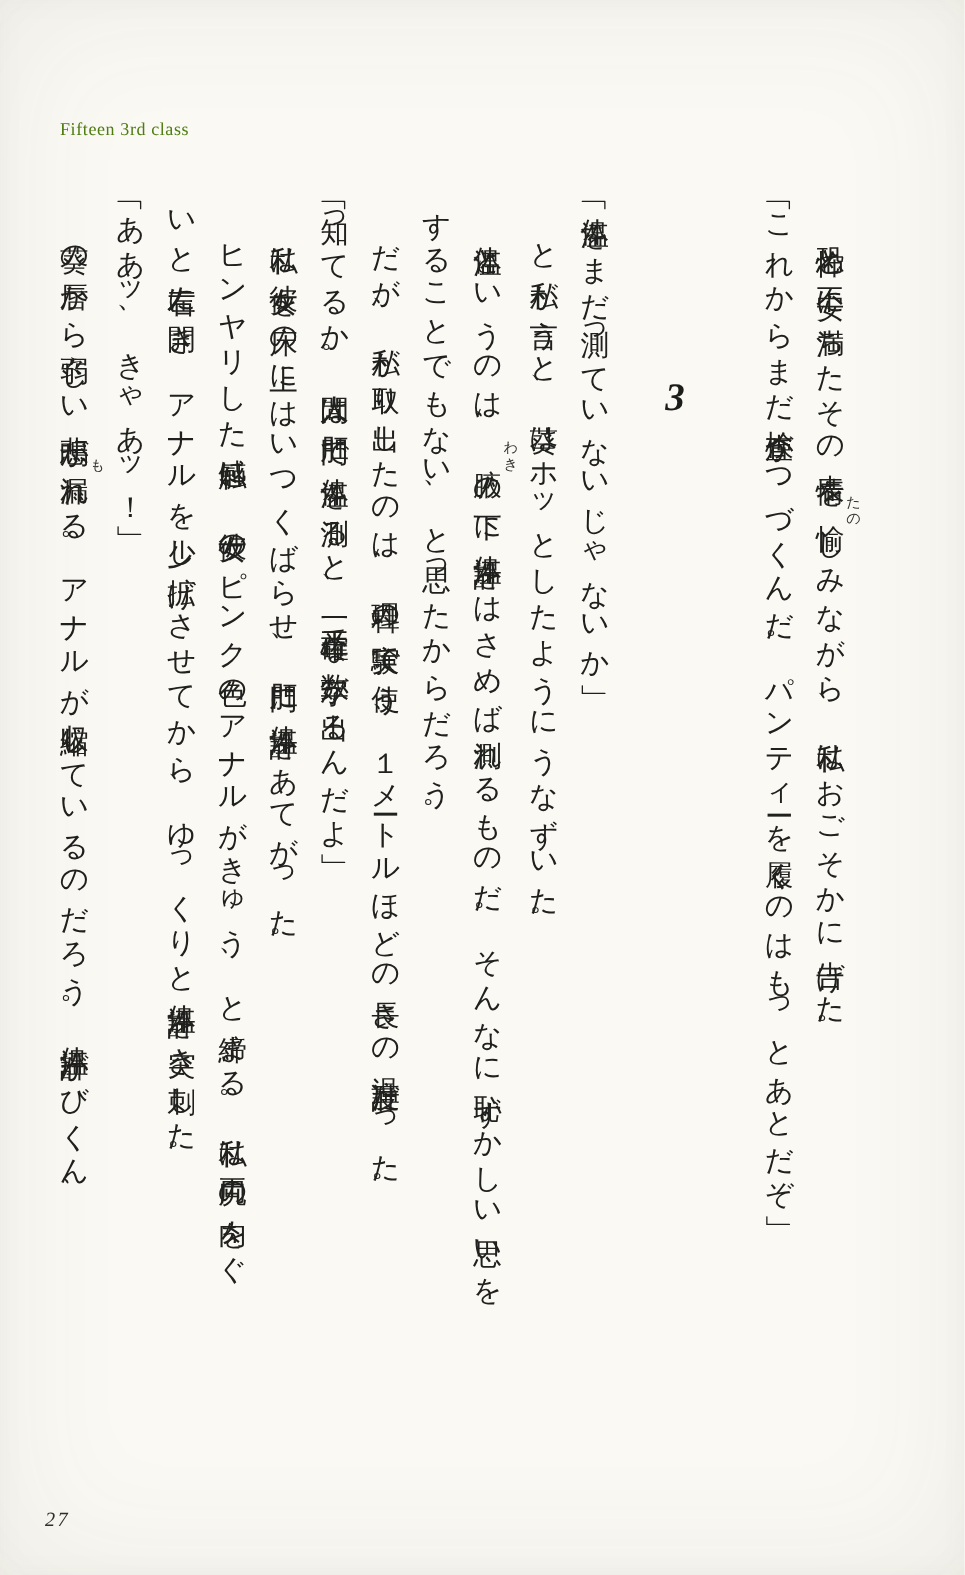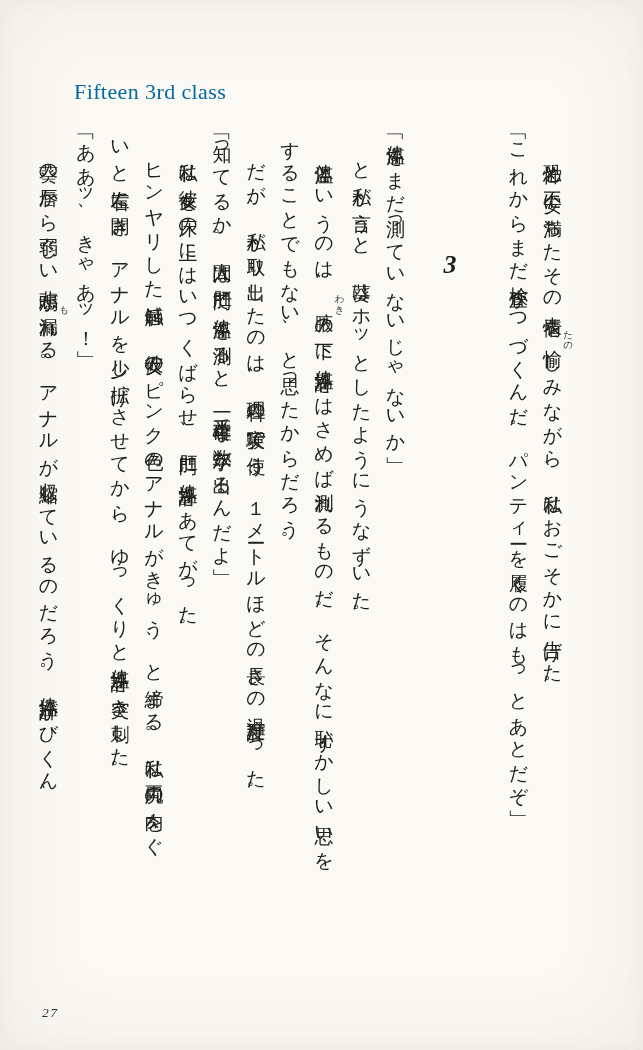--- a/index.html
+++ b/index.html
@@ -9,22 +9,22 @@
     background:#faf9f4;
     color:#1e1e1c;
     font-family:"Liberation Serif","DejaVu Serif",serif;
     overflow:hidden;
   }
   .page::after{
     content:"";position:absolute;inset:0;pointer-events:none;
     box-shadow:inset 0 0 90px rgba(90,80,60,0.08), inset 0 0 18px rgba(120,110,90,0.05);
   }
   .running-header{
-    position:absolute;left:74px;top:79px;
-    font-size:22px;letter-spacing:0.4px;color:#0369a1;
+    position:absolute;left:40px;top:79px;
+    font-size:12px;letter-spacing:0.4px;color:#4d7c0f;
     white-space:nowrap;
   }
   .text-body{
     position:absolute;top:128px;right:70px;height:872px;
     writing-mode:vertical-rl;text-orientation:mixed;
     font-size:19px;letter-spacing:2px;
     color:#20201e;
   }
   .line{
     line-height:34px;
@@ -41,21 +41,21 @@
     margin-right:35px;  
     margin-left:20px;   
     padding-top:122px;
     font-size:26px;
     font-style:italic;
     font-weight:600;
     text-orientation:upright;
     color:#1c1c1a;
   }
   .page-number{
-    position:absolute;left:42px;top:1005px;
+    position:absolute;left:30px;top:1005px;
     font-size:13.5px;font-style:italic;letter-spacing:1.5px;color:#2e2e2c;
   }
 </style>
 </head>
 <body>
 
 <div class="page">
   <div class="running-header">Fifteen 3rd class</div>
 
   <div class="text-body">

